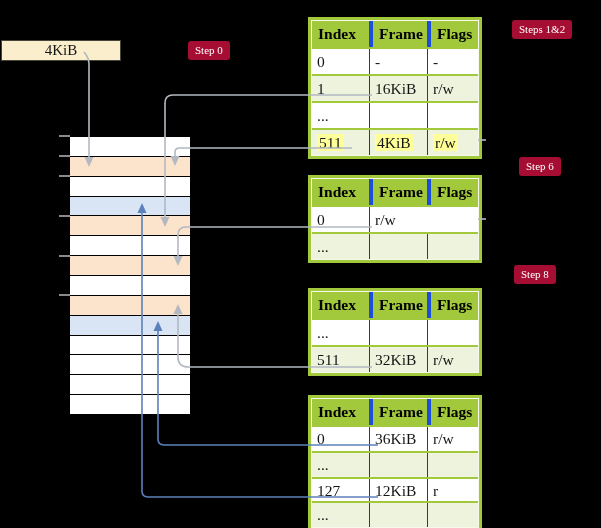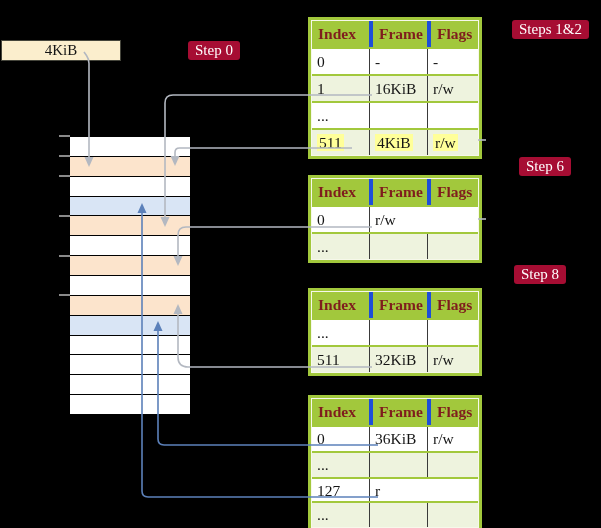--- a/index.html
+++ b/index.html
@@ -1,33 +1,33 @@
 <!DOCTYPE html>
 <html><head>
 <meta charset="utf-8">
 <style>
   html,body{margin:0;padding:0}
   body{position:relative;width:601px;height:528px;background:#000;overflow:hidden;
        font-family:"Liberation Serif","DejaVu Serif",serif;color:#141414}
   #root-box{position:absolute;left:1px;top:40px;width:118px;height:19px;
     background:#fbeecd;border:1px solid #45453b;display:flex;align-items:center;
     justify-content:center;font-size:15px}
-  .step-label{position:absolute;background:#a60d33;color:#fff;font-size:15px;
+  .step-label{position:absolute;background:#a60d33;color:#fff;font-size:11px;
     line-height:17px;padding:1px 7px;border-radius:3px}
   #memory{position:absolute;left:70px;top:136px;width:120px;height:279px;
     display:flex;flex-direction:column}
   .memrow{flex:1;border-bottom:1px solid #000}
   .memrow:first-child{border-top:1px solid #000}
   .f-white{background:#ffffff}
   .f-peach{background:#fce4cc}
   .f-blue{background:#d9e5f5}
   .tick{position:absolute;left:59px;width:11px;height:2px;background:#8a8a8a}
   .ptable{position:absolute;left:308px;width:166px;background:#a2c83c;
     border:3px solid #a2c83c;box-shadow:inset 0 0 0 1px #f6f8ea;padding:1px}
-  .thead{display:flex;height:26px;line-height:26px;color:#7f1d1d;font-weight:bold;font-size:15.5px}
+  .thead{display:flex;height:26px;line-height:26px;color:#000000;font-weight:bold;font-size:15.5px}
   .hcell{padding-left:6px;box-sizing:border-box}
   .hcell + .hcell{border-left:4px solid #1d4ed8}
   .c0{width:57px}.c1{width:58px}.c2{flex:1}
   .trow{display:flex;margin-top:2px;font-size:15.5px;background:#fff}
   .trow.tint{background:#eef3de}
   .tcell{padding-left:5px;box-sizing:border-box;white-space:nowrap;overflow:hidden}
   .tcell + .tcell{border-left:1px solid #3a3a3a}
   .hl{background:#ffff99;padding:0 2px}
   #overlay{position:absolute;left:0;top:0;pointer-events:none}
 </style>
@@ -139,20 +139,21 @@
         <div class="tcell c1">36KiB</div>
         <div class="tcell c2">r/w</div>
       </div>
       <div class="trow tint" style="height: 24px; line-height: 24px;">
         <div class="tcell c0">...</div>
         <div class="tcell c1"></div>
         <div class="tcell c2"></div>
       </div>
       <div class="trow" style="height: 22px; line-height: 24px;">
         <div class="tcell c0">127</div>
+        <div class="tcell c1">12KiB</div>
         <div class="tcell c2">r</div>
       </div>
       <div class="trow tint" style="height: 24px; line-height: 24px;">
         <div class="tcell c0">...</div>
         <div class="tcell c1"></div>
         <div class="tcell c2"></div>
       </div>
     </div>
   </div>
 <svg id="overlay" width="601" height="528">

